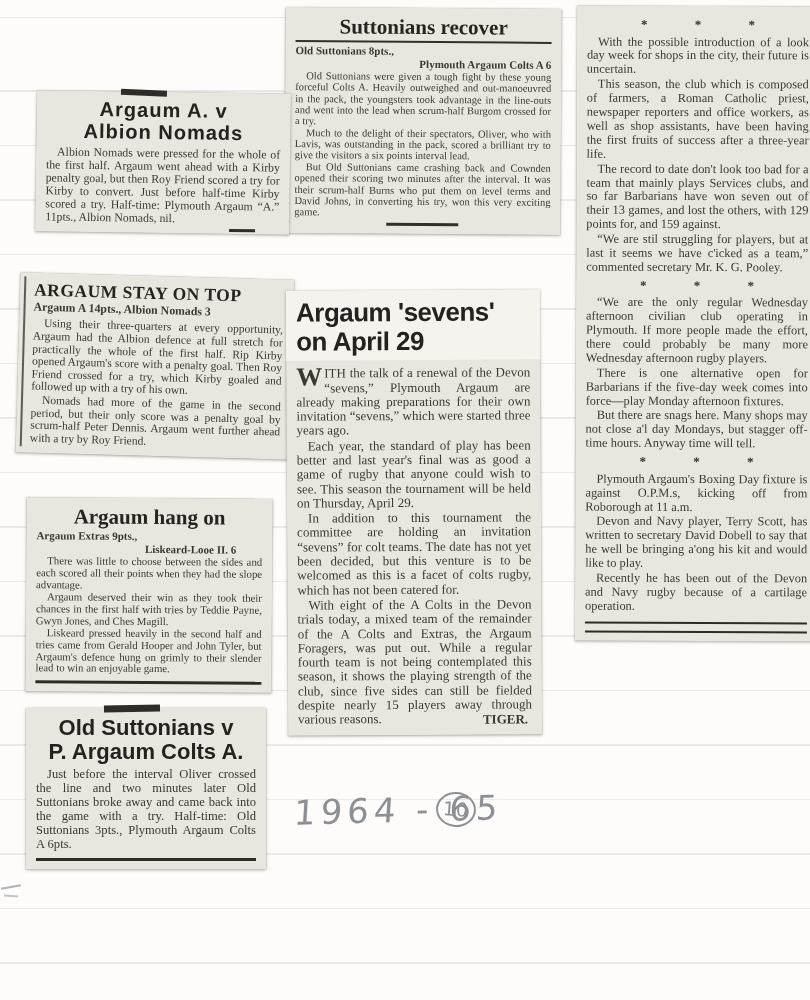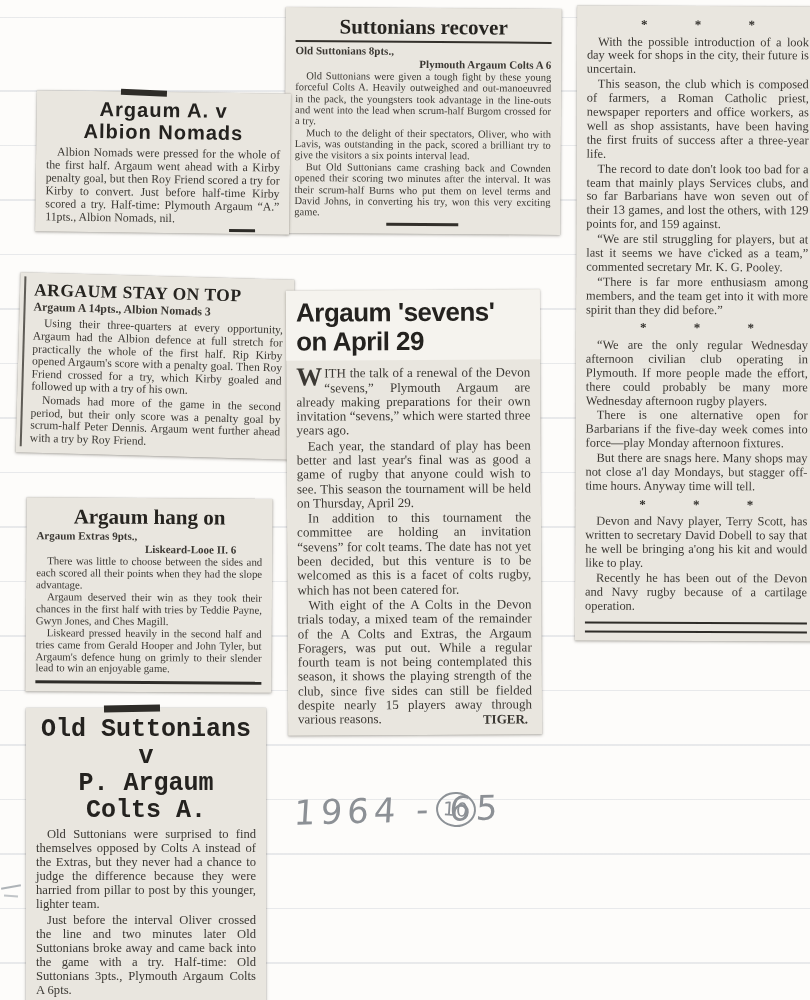--- a/index.html
+++ b/index.html
@@ -46,21 +46,21 @@
 
   
   #clip-d { left:26px; top:498px; width:226px; font-size:10.8px; line-height:1.08; transform:rotate(.4deg); }
   #clip-d .headline { font-size:21px; margin-bottom:2px; }
   #clip-d .scoreline { font-size:11px; }
   #clip-d .scoreline.away { padding-right:26px; }
   #clip-d .end-rule { height:3px; background:#2e2c28; margin-top:6px; }
 
   
   #clip-e { left:26px; top:708px; width:220px; font-size:12.6px; line-height:1.12; }
-  #clip-e .headline { font-size:25px; margin-bottom:3px;font-family:Liberation Mono, monospace; }
+  #clip-e .headline { font-size:22px; margin-bottom:3px; }
   #clip-e .torn-top { left:78px; top:-3px; width:56px; height:7px; transform:rotate(-1deg); }
   #clip-e .end-rule { height:2.5px; background:#2e2c28; margin-top:7px; }
 
   
   #clip-f { left:287px; top:290px; width:234px; font-size:13px; line-height:1.1; transform:rotate(-.3deg); }
   #clip-f .headline { font-size:26px; letter-spacing:-.5px; text-align:left; line-height:1.12;
     background:#f5f3ee; margin:-8px -10px 6px -10px; padding:8px 10px 4px 10px; }
   #clip-f .dropcap { float:left; font-size:26px; line-height:.82; font-weight:bold; padding-right:2px; }
   #clip-f .byline { text-align:right; font-weight:bold; text-indent:0 !important; margin-top:-14px; padding-right:4px; }
 
@@ -117,21 +117,20 @@
   <p>Liskeard pressed heavily in the second half and tries came from Gerald Hooper and John Tyler, but Argaum's defence hung on grimly to their slender lead to win an enjoyable game.</p>
   <div class="end-rule"></div>
 </div>
 
 <div class="clip" id="clip-e">
   <div class="torn-mark torn-top"></div>
   <div class="hl-sans headline">
     <div>Old Suttonians v</div>
     <div>P. Argaum Colts A.</div>
   </div>
-  <p>Old Suttonians were surprised to find themselves opposed by Colts A instead of the Extras, but they never had a chance to judge the difference because they were harried from pillar to post by this younger, lighter team.</p>
   <p>Just before the interval Oliver crossed the line and two minutes later Old Suttonians broke away and came back into the game with a try. Half-time: Old Suttonians 3pts., Plymouth Argaum Colts A 6pts.</p>
   <div class="end-rule"></div>
 </div>
 
 <div class="clip" id="clip-f">
   <div class="hl-sans headline">
     <div>Argaum 'sevens'</div>
     <div>on April 29</div>
   </div>
   <p style="text-indent:0;">
@@ -143,26 +142,26 @@
   <p class="byline">TIGER.</p>
 </div>
 
 <div class="clip" id="clip-g">
 
   <div class="stars">* * *</div>
   <p>With the possible introduction of a look day week for shops in the city, their future is uncertain.</p>
   <p>This season, the club which is composed of farmers, a Roman Catholic priest, newspaper reporters and office workers, as well as shop assistants, have been having the first fruits of success after a three-year life.</p>
   <p>The record to date don't look too bad for a team that mainly plays Services clubs, and so far Barbarians have won seven out of their 13 games, and lost the others, with 129 points for, and 159 against.</p>
   <p>“We are stil struggling for players, but at last it seems we have c'icked as a team,” commented secretary Mr. K. G. Pooley.</p>
-  <p>“There is far more enthusiasm among members, and the team get into it with more spirit than they did before.”</p>
   <div class="stars">* * *</div>
   <p>“We are the only regular Wednesday afternoon civilian club operating in Plymouth. If more people made the effort, there could probably be many more Wednesday afternoon rugby players.</p>
   <p>There is one alternative open for Barbarians if the five-day week comes into force—play Monday afternoon fixtures.</p>
   <p>But there are snags here. Many shops may not close a'l day Mondays, but stagger off-time hours. Anyway time will tell.</p>
   <div class="stars">* * *</div>
+  <p>Plymouth Argaum's Boxing Day fixture is against O.P.M.s, kicking off from Roborough at 11 a.m.</p>
   <p>Devon and Navy player, Terry Scott, has written to secretary David Dobell to say that he well be bringing a'ong his kit and would like to play.</p>
   <p>Recently he has been out of the Devon and Navy rugby because of a cartilage operation.</p>
   <div class="end-rule"></div>
 </div>
 
 <div class="handwriting" id="season-note">1964 - 65</div>
 <div class="handwriting" id="page-circle">10</div>
 <div id="pencil-mark"></div>
 <div id="pencil-mark2"></div>
 

